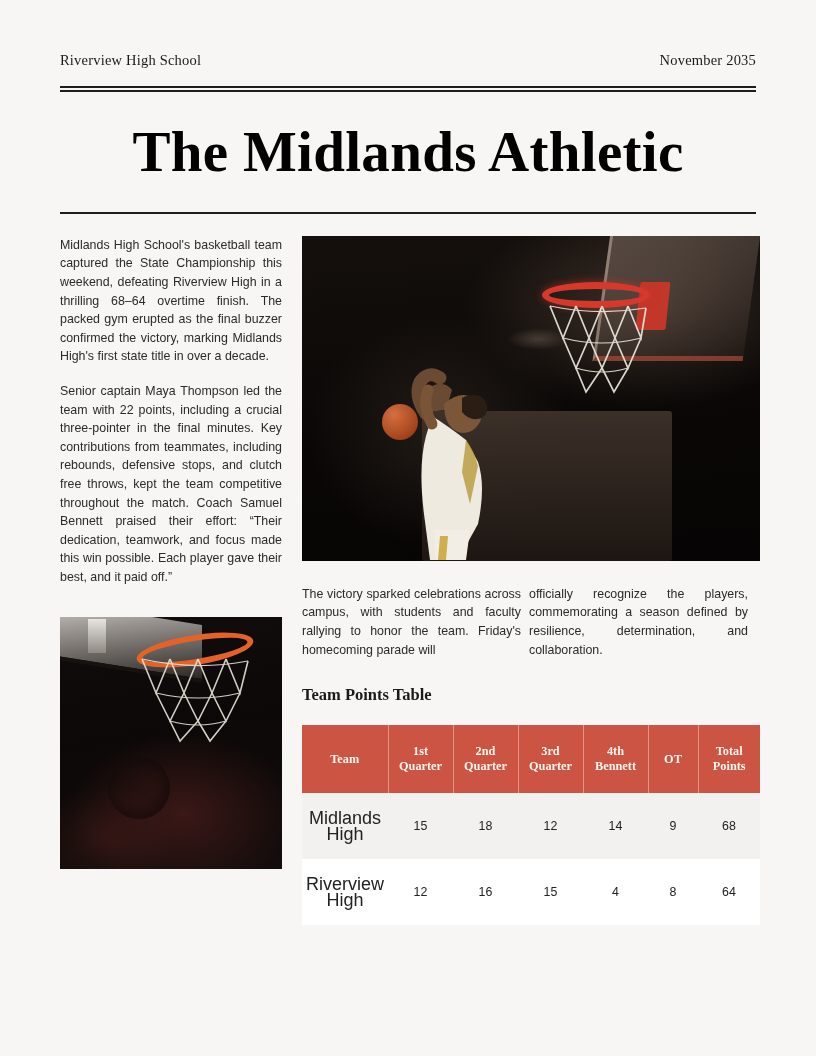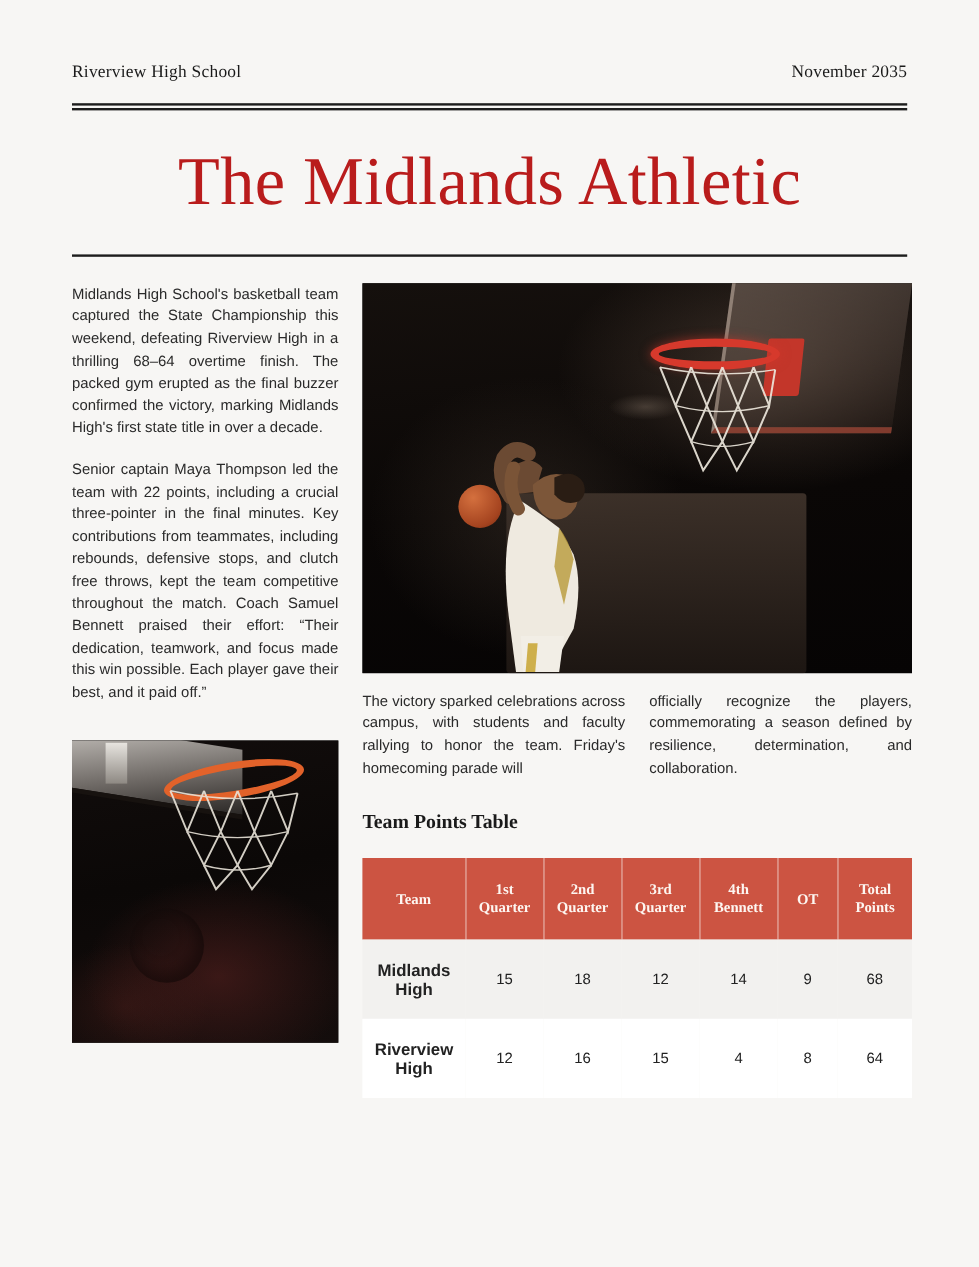--- a/index.html
+++ b/index.html
@@ -37,24 +37,24 @@
 
   .double-rule {
     margin-top: 17px;
     border-top: 2px solid #1d1d1d;
     border-bottom: 2px solid #1d1d1d;
     height: 6px;
   }
 
   .paper-title {
     font-family: "Liberation Serif", serif;
-    font-weight: normal;
+    font-weight: bold;
     font-size: 57px;
     line-height: 1.05;
-    color: #b91c1c;
+    color: #000000;
     text-align: center;
     margin-top: 30px;
     letter-spacing: .3px;
   }
 
   .single-rule {
     margin-top: 30px;
     border-top: 2.5px solid #1d1d1d;
   }
 
@@ -186,22 +186,22 @@
     position: absolute; left: 48px; top: 140px;
     width: 62px; height: 62px;
     border-radius: 50%;
     background: radial-gradient(circle at 35% 28%, #d9seed 0%, #c9592c 0%, #c05326 55%, #8d3517 100%);
     box-shadow: inset -5px -7px 13px rgba(0,0,0,.45);
   }
 
   
   .continuation {
     display: flex;
-    gap: 20px;
-    margin-top: 14px;
+    gap: 8px;
+    margin-top: 24px;
   }
   .cont-col { width: 219px; flex: 0 0 219px; }
 
   
   .table-title {
     font-family: "Liberation Serif", serif;
     font-weight: bold;
     font-size: 16.5px;
     color: #1a1a1a;
     margin-top: 26px;
@@ -231,22 +231,22 @@
 
   table.points tbody td {
     text-align: center;
     vertical-align: middle;
     height: 66px;
     font-size: 12.4px;
     color: #222;
     padding: 4px 2px;
   }
   table.points tbody td.team-cell {
-    font-weight: bold;
-    font-size: 14px;
+    font-weight: normal;
+    font-size: 18px;
     line-height: 16px;
   }
   table.points tbody tr.row-alt td { background: #f2f1ef; }
   table.points tbody tr.row-plain td { background: #ffffff; }
 
   .c-team { width: 86px; }
   .c-q    { width: 65px; }
   .c-ot   { width: 50px; }
   .c-tot  { width: 62px; }
 </style>

